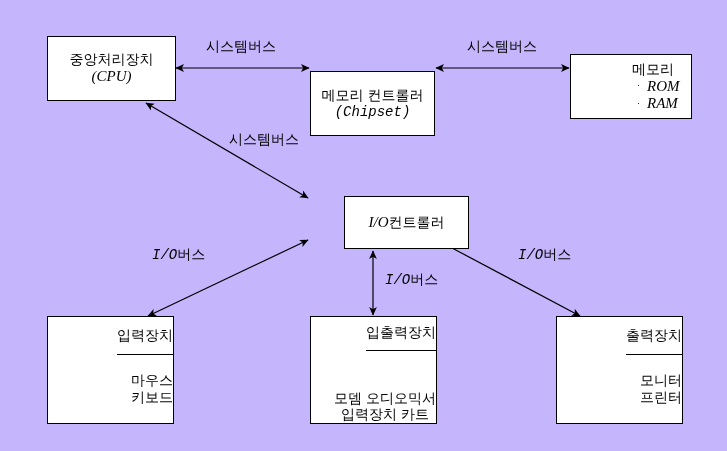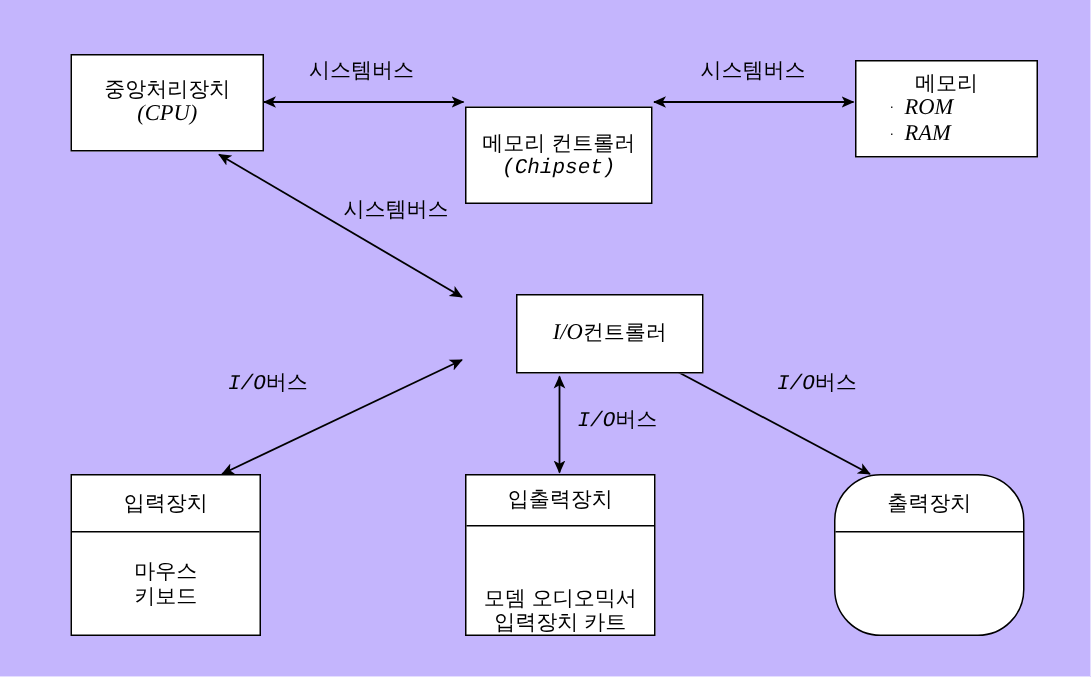--- a/index.html
+++ b/index.html
@@ -52,20 +52,21 @@
   }
   
   .split-box {
     position: absolute;
     box-sizing: border-box;
     border: 1px solid #000000;
     background: #ffffff;
     display: flex;
     flex-direction: column;
     color: #000000;
+    align-items: flex-end;
   }
   .split-head {
     box-sizing: border-box;
     border-bottom: 1px solid #000000;
     display: flex;
     align-items: center;
     justify-content: center;
     height: 38px;
     font-size: 14px;
   }
@@ -132,21 +133,21 @@
   <div class="node-box" style="left:47px; top:36px; width:129px; height:65px;">
     <span class="node-line">중앙처리장치</span>
     <span class="node-line ser-italic">(CPU)</span>
   </div>
 
   <div class="node-box" style="left:310px; top:36px; width:125px; height:65px;margin-top:35px;">
     <span class="node-line">메모리 컨트롤러</span>
     <span class="node-line ser-italic-sm">(Chipset)</span>
   </div>
 
-  <div class="node-box" style="left:570px; top:40px; width:122px; height:65px; justify-content:flex-start; padding-top:6px;">
+  <div class="node-box" style="left:570px; top:54px; width:122px; height:65px; justify-content:flex-start; padding-top:6px;padding-left:44px;">
     <span class="node-line">메모리</span>
     <span class="bullet-row">
       <span class="bullet-dot">·</span>
       <span class="node-line ser-italic">ROM</span>
     </span>
     <span class="bullet-row">
       <span class="bullet-dot">·</span>
       <span class="node-line ser-italic">RAM</span>
     </span>
   </div>
@@ -166,22 +167,26 @@
   </div>
 
   <div class="split-box" style="left:310px; top:316px; width:127px; height:108px;gap:39px;">
     <div class="split-head">입출력장치</div>
     <div class="split-body">
       <span class="node-line">모뎀 오디오믹서</span>
       <span class="node-line">입력장치 카트</span>
     </div>
   </div>
 
-  <div class="split-box" style="left:556px; top:316px; width:127px; height:108px;border-radius:31px;">
+  <div class="split-box" style="left:556px; top:316px; width:127px; height:108px;">
     <div class="split-head">출력장치</div>
+    <div class="split-body">
+      <span class="node-line">모니터</span>
+      <span class="node-line">프린터</span>
+    </div>
   </div>
 
   <div class="edge-label" style="left:206px; top:38px;">시스템버스</div>
 
   <div class="edge-label" style="left:467px; top:38px;">시스템버스</div>
 
   <div class="edge-label" style="left:229px; top:131px;">시스템버스</div>
 
   <div class="edge-label" style="left:152px; top:246px;">
     <span class="ser-italic-sm">I/O</span><span>버스</span>

